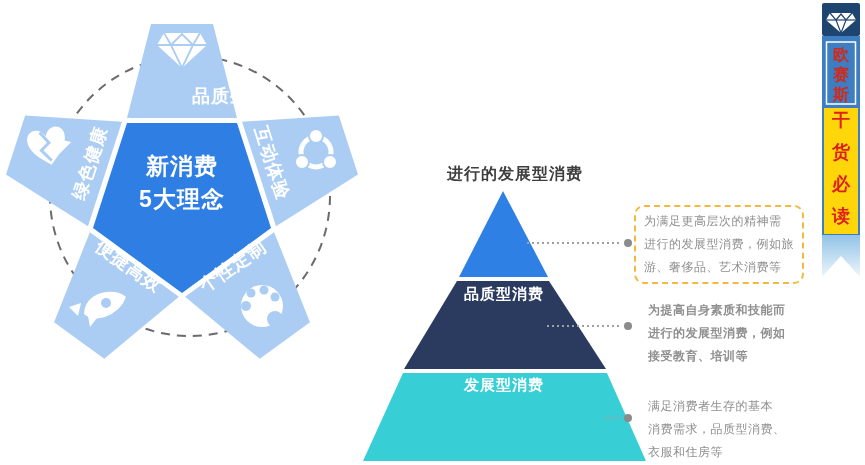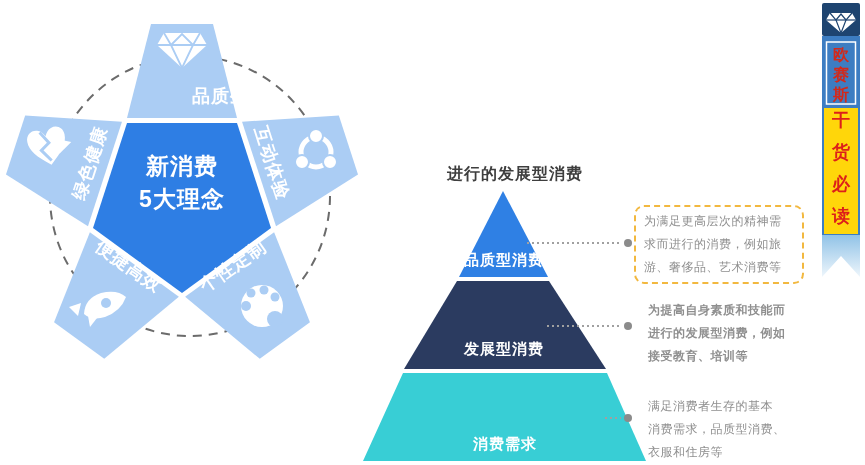--- a/index.html
+++ b/index.html
@@ -14,23 +14,23 @@
   .petal-label{width:90px;text-align:center;color:#fff;font-size:18px;font-weight:600;
     letter-spacing:1px;line-height:22px;transform-origin:center;}
   .petal-top{left:137px;top:85px;margin-left:48px;}
   .petal-right{left:227px;top:152px;transform:rotate(72deg);}
   .petal-left{left:45px;top:152px;transform:rotate(-72deg);}
   .petal-br{left:188px;top:255px;transform:rotate(-35deg);}
   .petal-bl{left:84px;top:255px;transform:rotate(35deg);}
   
   .pyr-title{left:447px;top:164px;font-size:16px;font-weight:bold;color:#3e3e3e;letter-spacing:1px;}
   .pyr-label{width:124px;text-align:center;color:#fff;font-size:15px;font-weight:bold;
-    letter-spacing:1px;line-height:20px;}
+    letter-spacing:1px;line-height:20px;margin-top:34px;}
   .lvl1{left:442px;top:250px;}
-  .lvl2{left:442px;top:341px;font-family:Liberation Mono, monospace;}
+  .lvl2{left:442px;top:341px;}
   .lvl3{left:443px;top:434px;}
   .note{font-size:12px;line-height:23px;color:#8f8f8f;letter-spacing:0.5px;}
   .note-box{left:634px;top:205px;width:150px;padding:3px 8px;border:2px dashed #f2b83f;border-radius:10px;}
   .note2{left:648px;top:299px;width:150px;font-weight:bold;}
   .note3{left:648px;top:395px;width:140px;}
   
   .brand-text{left:822px;top:45px;width:38px;text-align:center;color:#d3291a;
     font-size:16px;font-weight:bold;line-height:20px;}
   .tagline-text{left:822px;top:104px;width:38px;text-align:center;color:#dd1f1a;
     font-size:18px;font-weight:bold;line-height:32px;}
@@ -140,21 +140,21 @@
   <div class="abs petal-label petal-bl">便捷高效</div>
   <div class="abs petal-label petal-left">绿色健康</div>
 
   <div class="abs pyr-title">进行的发展型消费</div>
 
   <div class="abs pyr-label lvl1">品质型消费</div>
   <div class="abs pyr-label lvl2">发展型消费</div>
   <div class="abs pyr-label lvl3">消费需求</div>
 
   <div class="abs note note-box pre">为满足更高层次的精神需
-求而进行的消费，例如旅
+进行的发展型消费，例如旅
 游、奢侈品、艺术消费等</div>
   <div class="abs note note2 pre">为提高自身素质和技能而
 进行的发展型消费，例如
 接受教育、培训等</div>
   <div class="abs note note3 pre">满足消费者生存的基本
 消费需求，品质型消费、
 衣服和住房等</div>
 
   <div class="abs brand-text pre">欧
 赛

